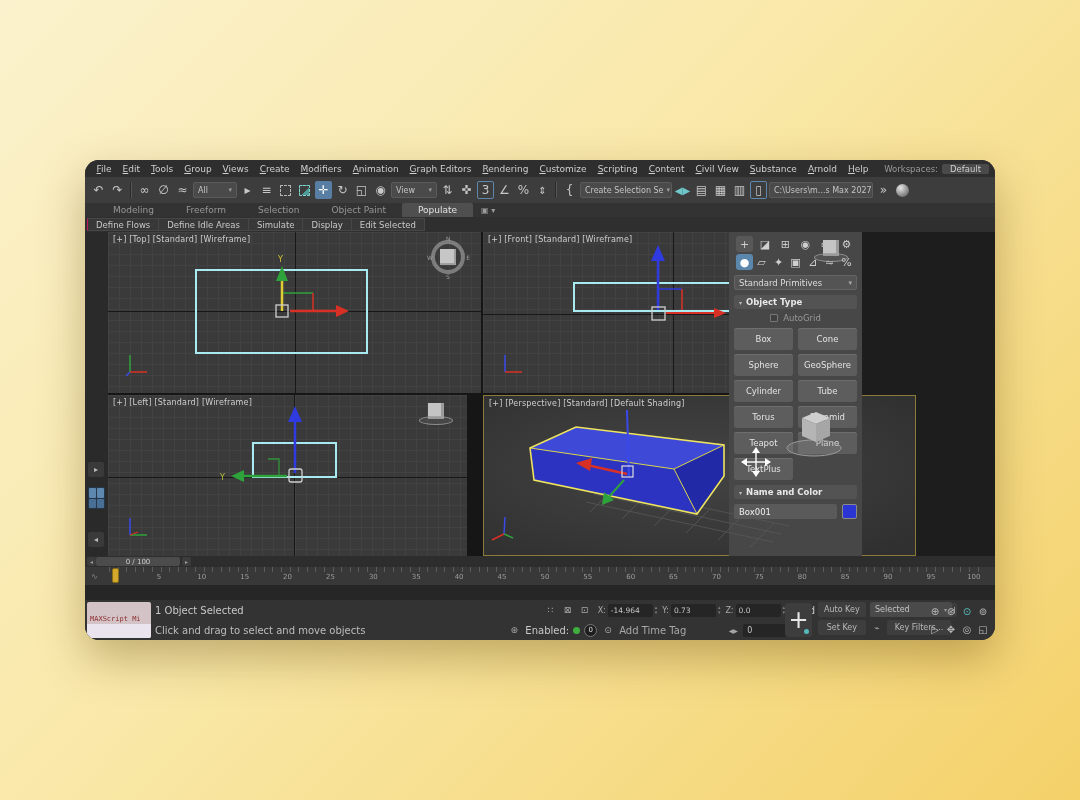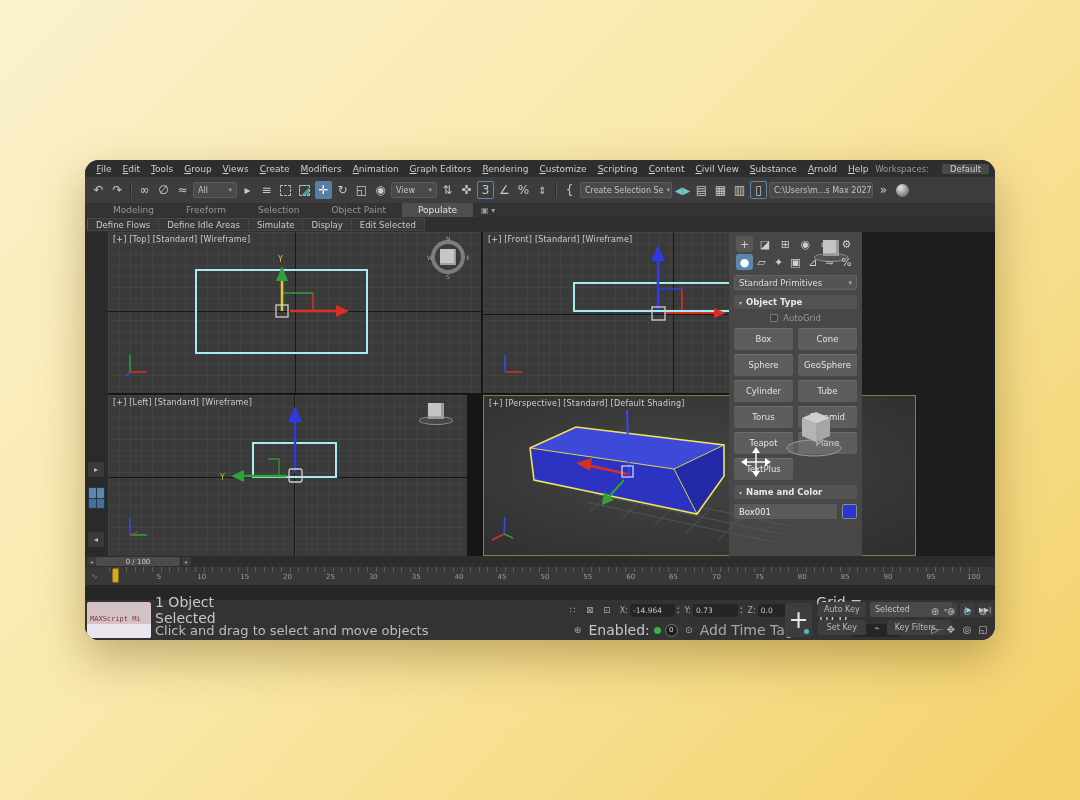--- a/index.html
+++ b/index.html
@@ -12,21 +12,21 @@
   .window {
     position:absolute; left:85px; top:160px; width:910px; height:480px;
     background:#272727; border-radius:14px; overflow:hidden;
     box-shadow:0 18px 45px rgba(90,60,0,.35);
   }
   
   .menubar { position:absolute; left:0; top:0; width:100%; height:17px; background:#2e2e2e;
     display:flex; align-items:center; padding:0 6px; }
   .menu-item { display:inline-block; color:#cfcfcf; font-size:9px; padding:0 5.5px; cursor:default; }
   .menu-item::first-letter { text-decoration:underline; }
-  .workspaces { margin-left:auto; display:flex; align-items:center; gap:13px; }
+  .workspaces { margin-left:auto; display:flex; align-items:center; gap:4px; }
   .ws-label { color:#9a9a9a; font-size:8.5px; }
   .ws-value { background:#4a4a4a; color:#cfcfcf; font-size:8.5px; padding:0 8px; border-radius:2px; }
   
   .toolbar { position:absolute; left:0; top:17px; width:100%; height:26px; background:#3d3d3d;
     display:flex; align-items:center; padding:0 5px; gap:2px; }
   .tb-icon { width:17px; height:18px; display:flex; align-items:center; justify-content:center;
     color:#c8c8c8; font-size:12px; border-radius:2px; flex:0 0 auto; }
   .tb-icon.small { font-size:10px; }
   .tb-icon.active { background:#587ea3; color:#fff; }
   .tb-icon.blueborder { border:1px solid #5f87ab; }
@@ -125,22 +125,22 @@
   .ruler-icon { position:absolute; left:6px; top:5px; color:#8a8a8a; font-size:8px; }
   .gapstrip { position:absolute; left:0; top:425px; width:910px; height:15px; background:#262626; }
   
   .statusbar { position:absolute; left:0; top:440px; width:910px; height:40px; background:#333; }
   .maxscript { position:absolute; left:2px; top:2px; width:64px; height:36px; background:#d3c2c6;
     border-radius:2px; overflow:hidden; }
   .maxscript .ms-lower { position:absolute; left:0; bottom:0; width:100%; height:14px; background:#e9e4ee; }
   .ms-label { position:absolute; left:3px; bottom:15px; color:#8b2f2f; font-size:7px; font-family:"DejaVu Sans Mono",monospace; }
   .sb-row { position:absolute; left:70px; width:838px; height:20px; display:flex; align-items:center; }
   .sb-row1 { top:0; } .sb-row2 { top:20px; }
-  .sb-text { color:#c8c8c8; font-size:14px; }
-  .sb-prompt { color:#bdbdbd; font-size:13px; }
+  .sb-text { color:#c8c8c8; font-size:10px; }
+  .sb-prompt { color:#bdbdbd; font-size:10px; }
   .sb-icon { color:#a8a8a8; font-size:9px; width:14px; text-align:center; }
   .coord { display:flex; align-items:center; gap:2px; margin-right:5px; }
   .coord-label { color:#aaa; font-size:8px; }
   .coord-field { width:45px; height:13px; background:#252525; border-radius:2px; color:#c6c6c6;
     font-size:7.5px; display:flex; align-items:center; padding:0 3px; }
   .spin { color:#7d7d7d; font-size:5px; line-height:5px; display:flex; flex-direction:column; }
   .playback { display:flex; gap:2px; align-items:center; }
   .pb-btn { min-width:15px; height:14px; background:#3e3e3e; border-radius:2px; color:#cfcfcf;
     font-size:6.5px; display:flex; align-items:center; justify-content:center; padding:0 2px;}
   .pb-btn.play { font-size:10px; min-width:17px; }

